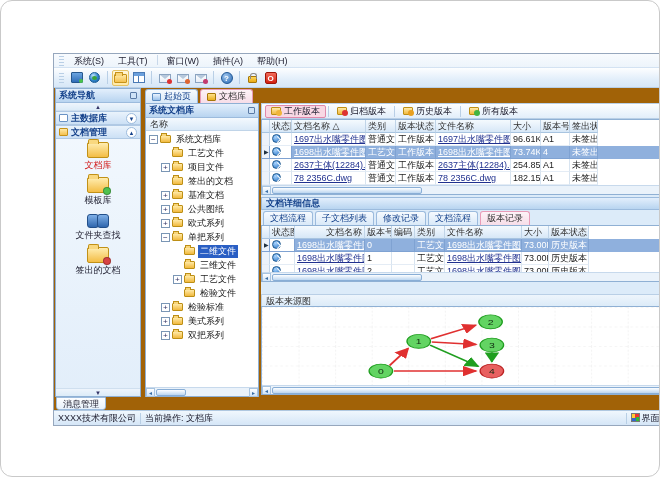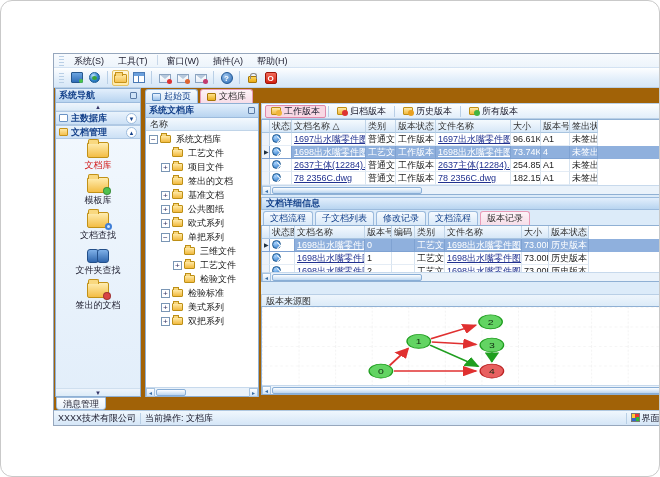--- a/index.html
+++ b/index.html
@@ -226,26 +226,20 @@
               <div class="big-folder"></div>
               <div class="nav-label">文档库</div>
             </div>
             <div class="nav-item">
               <div class="big-folder">
                 <span class="badge green"></span>
               </div>
               <div class="nav-label">模板库</div>
             </div>
             <div class="nav-item">
-              <div class="big-folder">
-                <span class="mag"></span>
-              </div>
-              <div class="nav-label">文档查找</div>
-            </div>
-            <div class="nav-item">
               <div class="binoc"></div>
               <div class="nav-label">文件夹查找</div>
             </div>
             <div class="nav-item">
               <div class="big-folder">
                 <span class="badge red"></span>
               </div>
               <div class="nav-label">签出的文档</div>
             </div>
           </div>
@@ -306,20 +300,25 @@
                 </div>
                 <div class="tnode" style="padding-left: 15px;">
                   <span class="texp">+</span>
                   <span class="tfold"></span>
                   <span class="tlabel">欧式系列</span>
                 </div>
                 <div class="tnode" style="padding-left: 15px;">
                   <span class="texp">−</span>
                   <span class="tfold"></span>
                   <span class="tlabel">单把系列</span>
+                </div>
+                <div class="tnode sel" style="padding-left: 27px;">
+                  <span class="texp none"></span>
+                  <span class="tfold"></span>
+                  <span class="tlabel">二维文件</span>
                 </div>
                 <div class="tnode" style="padding-left: 27px;">
                   <span class="texp none"></span>
                   <span class="tfold"></span>
                   <span class="tlabel">三维文件</span>
                 </div>
                 <div class="tnode" style="padding-left: 27px;">
                   <span class="texp">+</span>
                   <span class="tfold"></span>
                   <span class="tlabel">工艺文件</span>
@@ -470,21 +469,21 @@
                 <div class="dtab">文档流程</div>
                 <div class="dtab active">版本记录</div>
               </div>
 
             <div class="grid" id="grid2" style="height:57px;">
                 <div class="grid-top">
                   <div class="grid-cols">
                     <div class="grow ghead">
                       <div class="gcell gind"></div>
                       <div class="gcell" style="width: 25px;">状态图</div>
-                      <div class="gcell" style="width: 70px;">文档名称</div>
+                      <div class="gcell" style="width: 70px; text-align: right;">文档名称</div>
                       <div class="gcell" style="width: 27px;">版本号</div>
                       <div class="gcell" style="width: 23px;">编码</div>
                       <div class="gcell" style="width: 30px;">类别</div>
                       <div class="gcell" style="width: 77px;">文件名称</div>
                       <div class="gcell" style="width: 27px;">大小</div>
                       <div class="gcell" style="width: 40px;">版本状态</div>
                     </div>
                     <div class="grow sel">
                       <div class="gcell gind">▶</div>
                       <div class="gcell selbox" style="width: 25px;"><span class="sicon"></span></div>

